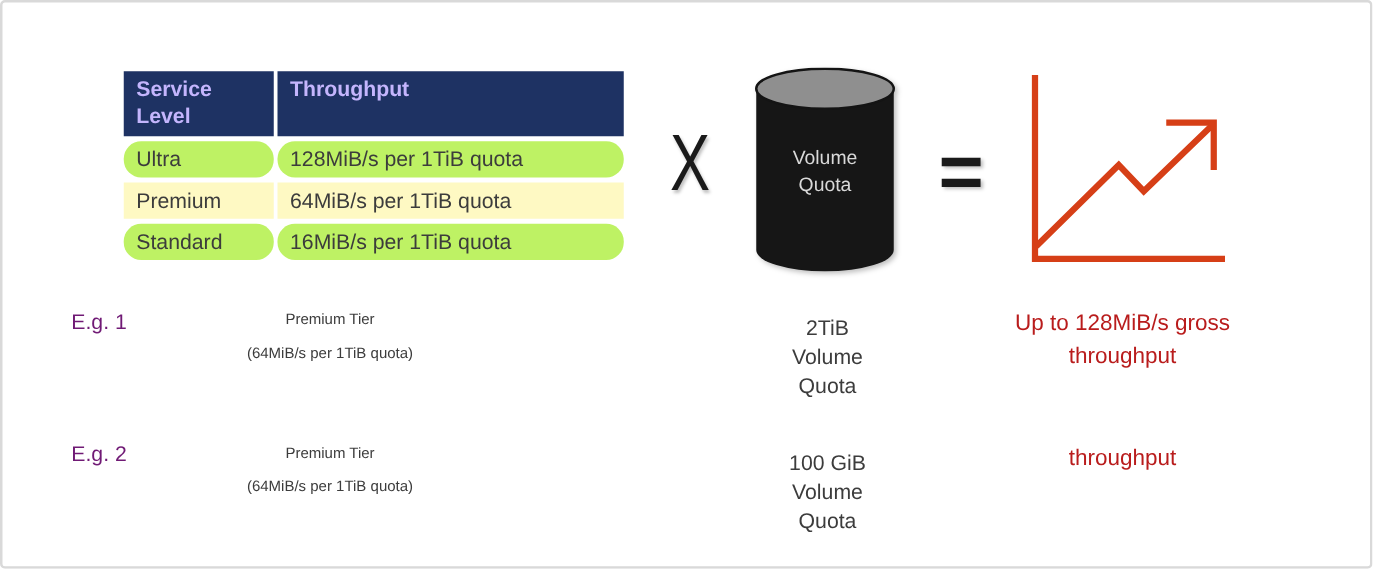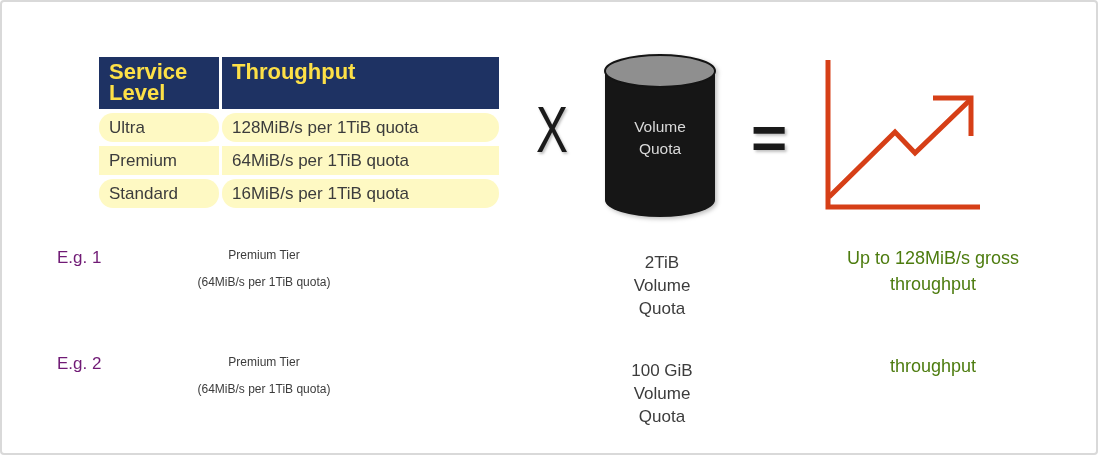--- a/index.html
+++ b/index.html
@@ -18,30 +18,30 @@
   
   .svc-table {
     position:absolute; left:97px; top:55px; width:400px;
     display:grid;
     grid-template-columns:120px 277px;
     grid-template-rows:52px 29px 29px 29px;
     column-gap:3px; row-gap:4px;
     background:#ffffff;
   }
   .hcell {
-    background:#1E3263; color:#fde047;
-    font-weight:bold; font-size:22px; line-height:21px;
+    background:#1E3263; color:#c4b5fd;
+    font-weight:bold; font-size:17px; line-height:21px;
     padding:4px 6px 0 10px;
   }
   .hcell.first { padding-right:34px; }
   .cell {
     font-size:17px; line-height:29px; color:#3C3C3C;
     padding-left:10px; white-space:nowrap; overflow:hidden;
   }
-  .row-dark  { background:#fef9c3;border-radius:14px; }
+  .row-dark  { background:#bef264;border-radius:14px; }
   .row-light { background:#fef9c3; }
 
   
   .op {
     position:absolute; color:#1a1a1a;
     text-align:center;
     text-shadow:2px 2px 3px rgba(0,0,0,0.25);
   }
   .op-x {
     left:528px; top:96px; width:44px; height:64px;
@@ -73,22 +73,22 @@
   }
   .tier-block {
     position:absolute; left:112px; width:300px;
     text-align:center; font-size:12px; line-height:27px; color:#3C3C3C;
   }
   .quota-block {
     position:absolute; left:600px; width:120px;
     text-align:center; font-size:17px; line-height:23px; color:#3C3C3C;margin-top:19px;
   }
   .result-block {
-    position:absolute; left:783px; width:296px;
-    text-align:center; font-size:18px; line-height:26px; color:#4d7c0f;
+    position:absolute; left:748px; width:296px;
+    text-align:center; font-size:18px; line-height:26px; color:#b91c1c;
   }
   .eg1-label { top:246px; } .eg2-label { top:352px; }
   .eg1-tier  { top:240px; } .eg2-tier  { top:347px; }
   .eg1-quota { top:230px; } .eg2-quota { top:338px; }
   .eg1-result{ top:243px; } .eg2-result{ top:351px; }
 </style>
 </head>
 <body>
 
 <div class="canvas">

